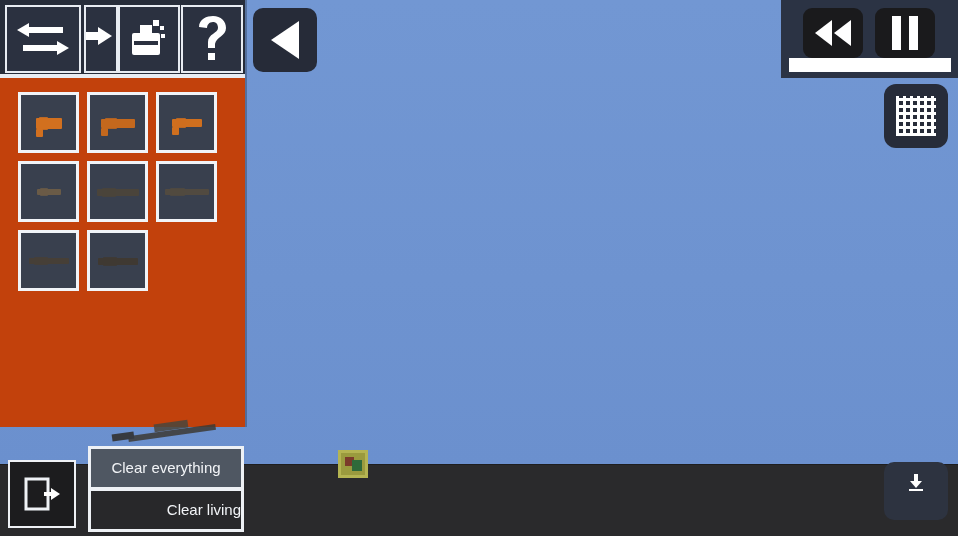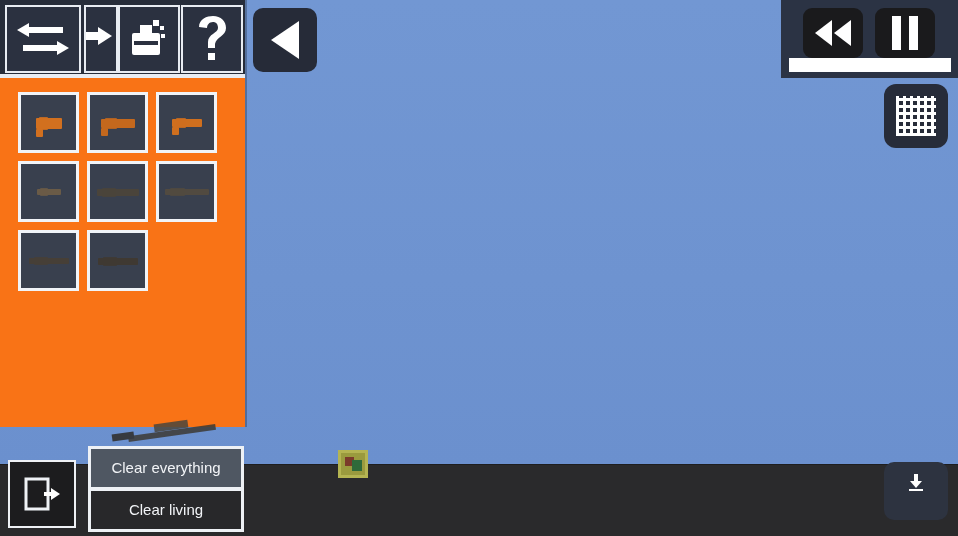--- a/index.html
+++ b/index.html
@@ -60,21 +60,21 @@
     width: 10px; height: 11px;
     background: #2f6a3a;
   }
 
   
   #sidebar {
     position: absolute;
     left: 0; top: 0;
     width: 245px;
     height: 427px;
-    background: #f97316;
+    background: #c2410c;
     box-shadow: 2px 0 0 rgba(0,0,0,0.25);
   }
 
   
   #toolbar {
     position: absolute;
     left: 0; top: 0;
     width: 245px;
     height: 78px;
     background: #272d3a;
@@ -201,20 +201,21 @@
     font-family: "Liberation Sans", sans-serif;
     box-sizing: border-box;
     cursor: pointer;
   }
   #clear-everything {
     background: rgba(44,52,66,0.82);
     margin-bottom: 4px;
   }
   #clear-living {
     background: #28282a;
+    text-align: right;
   }
 
   
   #back-btn {
     position: absolute;
     left: 253px;
     top: 8px;
     width: 64px;
     height: 64px;
     background: #262b38;

